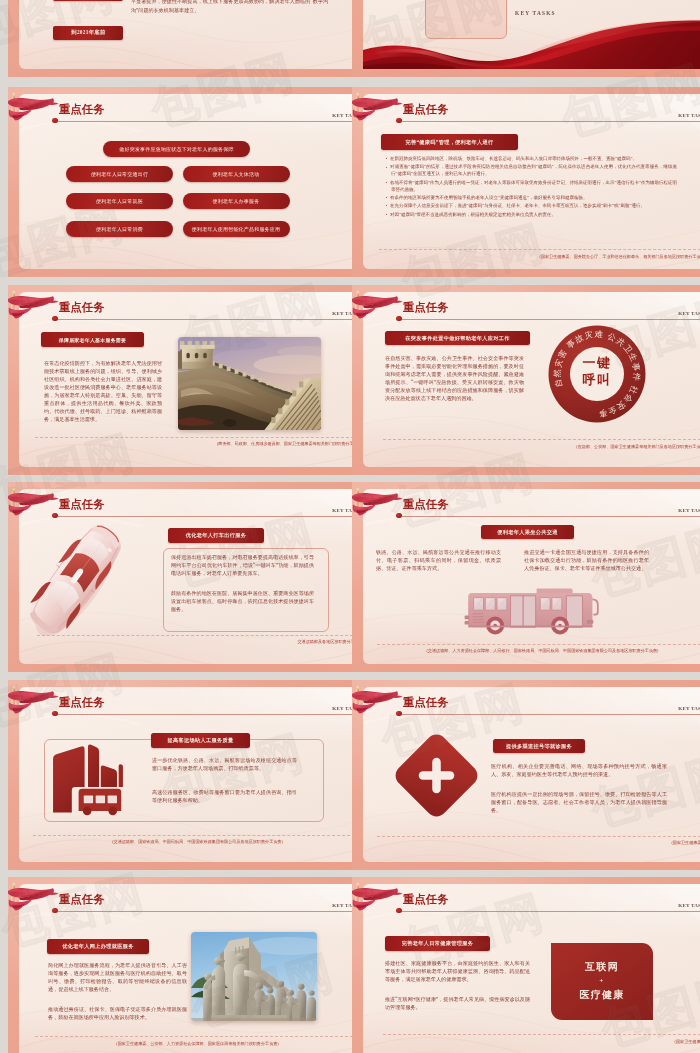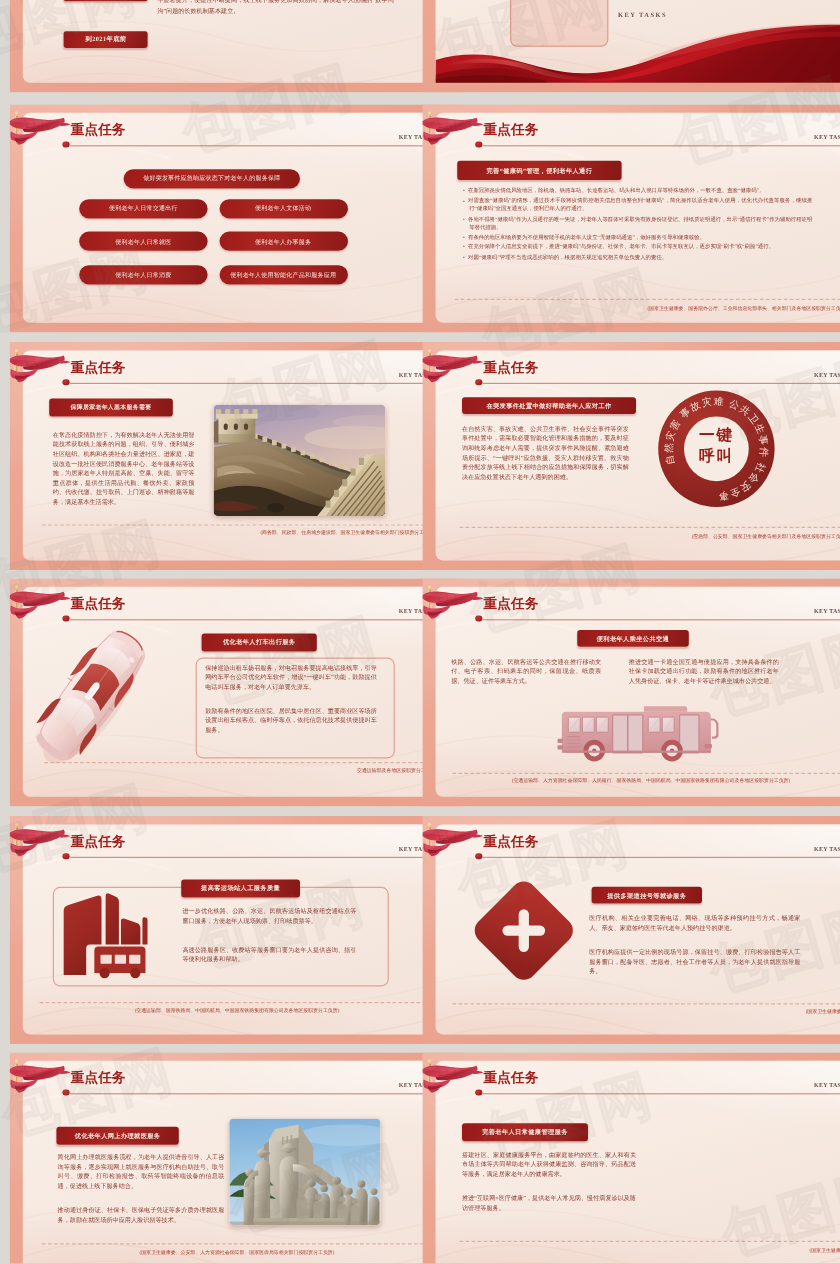--- a/index.html
+++ b/index.html
@@ -1232,20 +1232,28 @@
 </g>
 </svg>
           <div class="ttl">重点任务</div>
           <div class="hdot"></div>
           <div class="hline"></div>
           <div class="kt">KEY TASKS</div>
         </div>
 <div class="tagbox" style="left:22px;top:52px;width:105px;height:15px">完善老年人日常健康管理服务</div>
 <div class="body-t" style="left:22px;top:76px;width:145px">搭建社区、家庭健康服务平台，由家庭签约的医生、家人和有关市场主体等共同帮助老年人获得健康监测、咨询指导、药品配送等服务，满足居家老年人的健康需求。</div>
 <div class="body-t" style="left:22px;top:112px;width:145px">推进“互联网+医疗健康”，提供老年人常见病、慢性病复诊以及随访管理等服务。</div>
+<div style="position:absolute;left:188px;top:59px;width:102px;height:77px;border-radius:0 11px 0 11px;
+ background:linear-gradient(145deg,#a82e27 0%,#9a2722 45%,#8b201c 100%);display:flex;flex-direction:column;
+ align-items:center;justify-content:center;color:#f6e7dc;font-family:'Liberation Serif',serif;
+ font-size:10px;font-weight:bold;line-height:1.65;letter-spacing:1.3px">
+ <div>互联网</div>
+ <div style="font-size:7px;line-height:1.6">+</div>
+ <div>医疗健康</div>
+</div>
 <div class="dash" style="left:20px;right:16px;top:150px"></div>
 <div class="foot" style="right:16px;top:155px">(国家卫生健康委)</div>
 </div>
     </div>
 <div class="wm">
 <span style="left:-30px;top:-20px">包图网</span>
 <span style="left:150px;top:60px">包图网</span>
 <span style="left:360px;top:-10px">包图网</span>
 <span style="left:560px;top:70px">包图网</span>
 <span style="left:-20px;top:210px">包图网</span>

